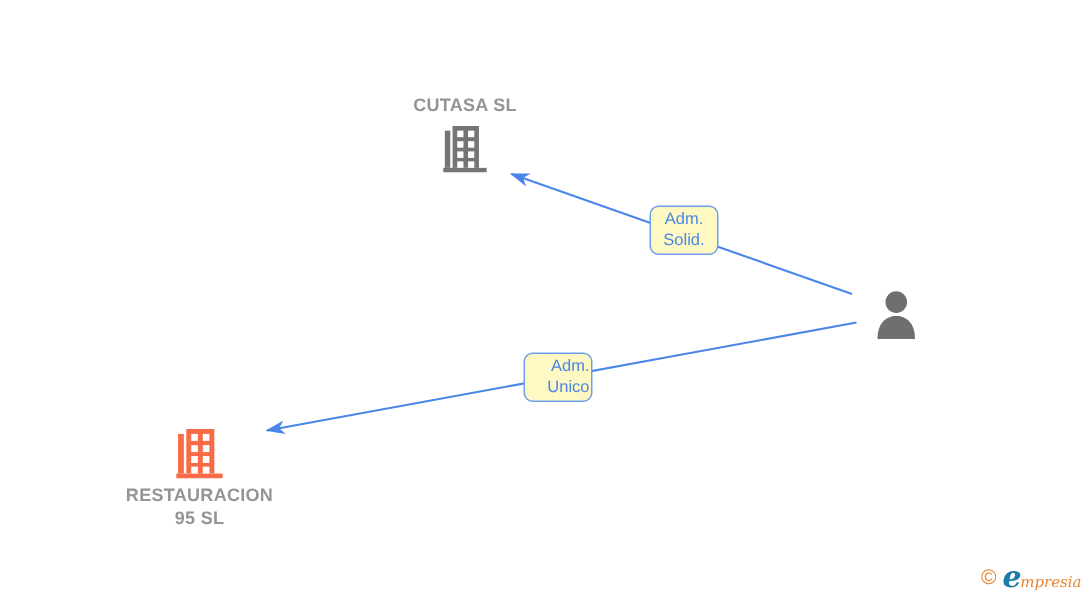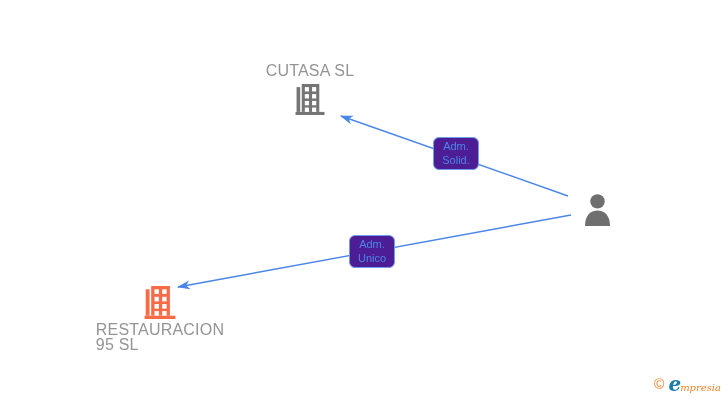--- a/index.html
+++ b/index.html
@@ -24,50 +24,51 @@
   .node {
     position: absolute;
     z-index: 2;
     display: flex;
     flex-direction: column;
     align-items: center;
     cursor: pointer;
   }
   .node-label {
     color: #949494;
-    font-size: 16px;
+    font-size: 12px;
     line-height: 15px;
-    text-align: left;
+    text-align: center;
     letter-spacing: 0.2px;
+    font-weight: bold;
   }
   .node-icon {
     display: block;
   }
   .edge-label {
     position: absolute;
     z-index: 3;
     width: 46px;
     box-sizing: border-box;
-    background: #4c1d95;
+    background: #fef9c3;
     border: 1.5px solid #6d9eeb;
     border-radius: 6px;
     color: #4a86e8;
     font-size: 11px;
     line-height: 13.5px;
     text-align: center;
     padding: 2px 1px;
   }
   #cutasa-node { left: 260px; top: 63px; width: 100px; }
   #cutasa-node .node-label { margin-bottom: 6px; }
-  #restauracion-node { left: 83px; top: 286px; width: 100px; margin-left: 27px; }
+  #restauracion-node { left: 83px; top: 286px; width: 100px; }
   #restauracion-node .node-label { margin-top: 4px; line-height: 14.5px; }
   #person-node { left: 563px; top: 194px; width: 68px; }
   #person-node .node-label { margin-top: 5px; }
   #edge-label-solid { left: 433px; top: 137px; }
-  #edge-label-unico { left: 349px; top: 235px; }
+  #edge-label-unico { left: 349px; top: 235px; text-align: right; }
   #watermark {
     position: absolute;
     right: 7px;
     bottom: 4px;
     z-index: 2;
     white-space: nowrap;
     cursor: pointer;
   }
   #watermark .copy {
     color: #e8832c;

